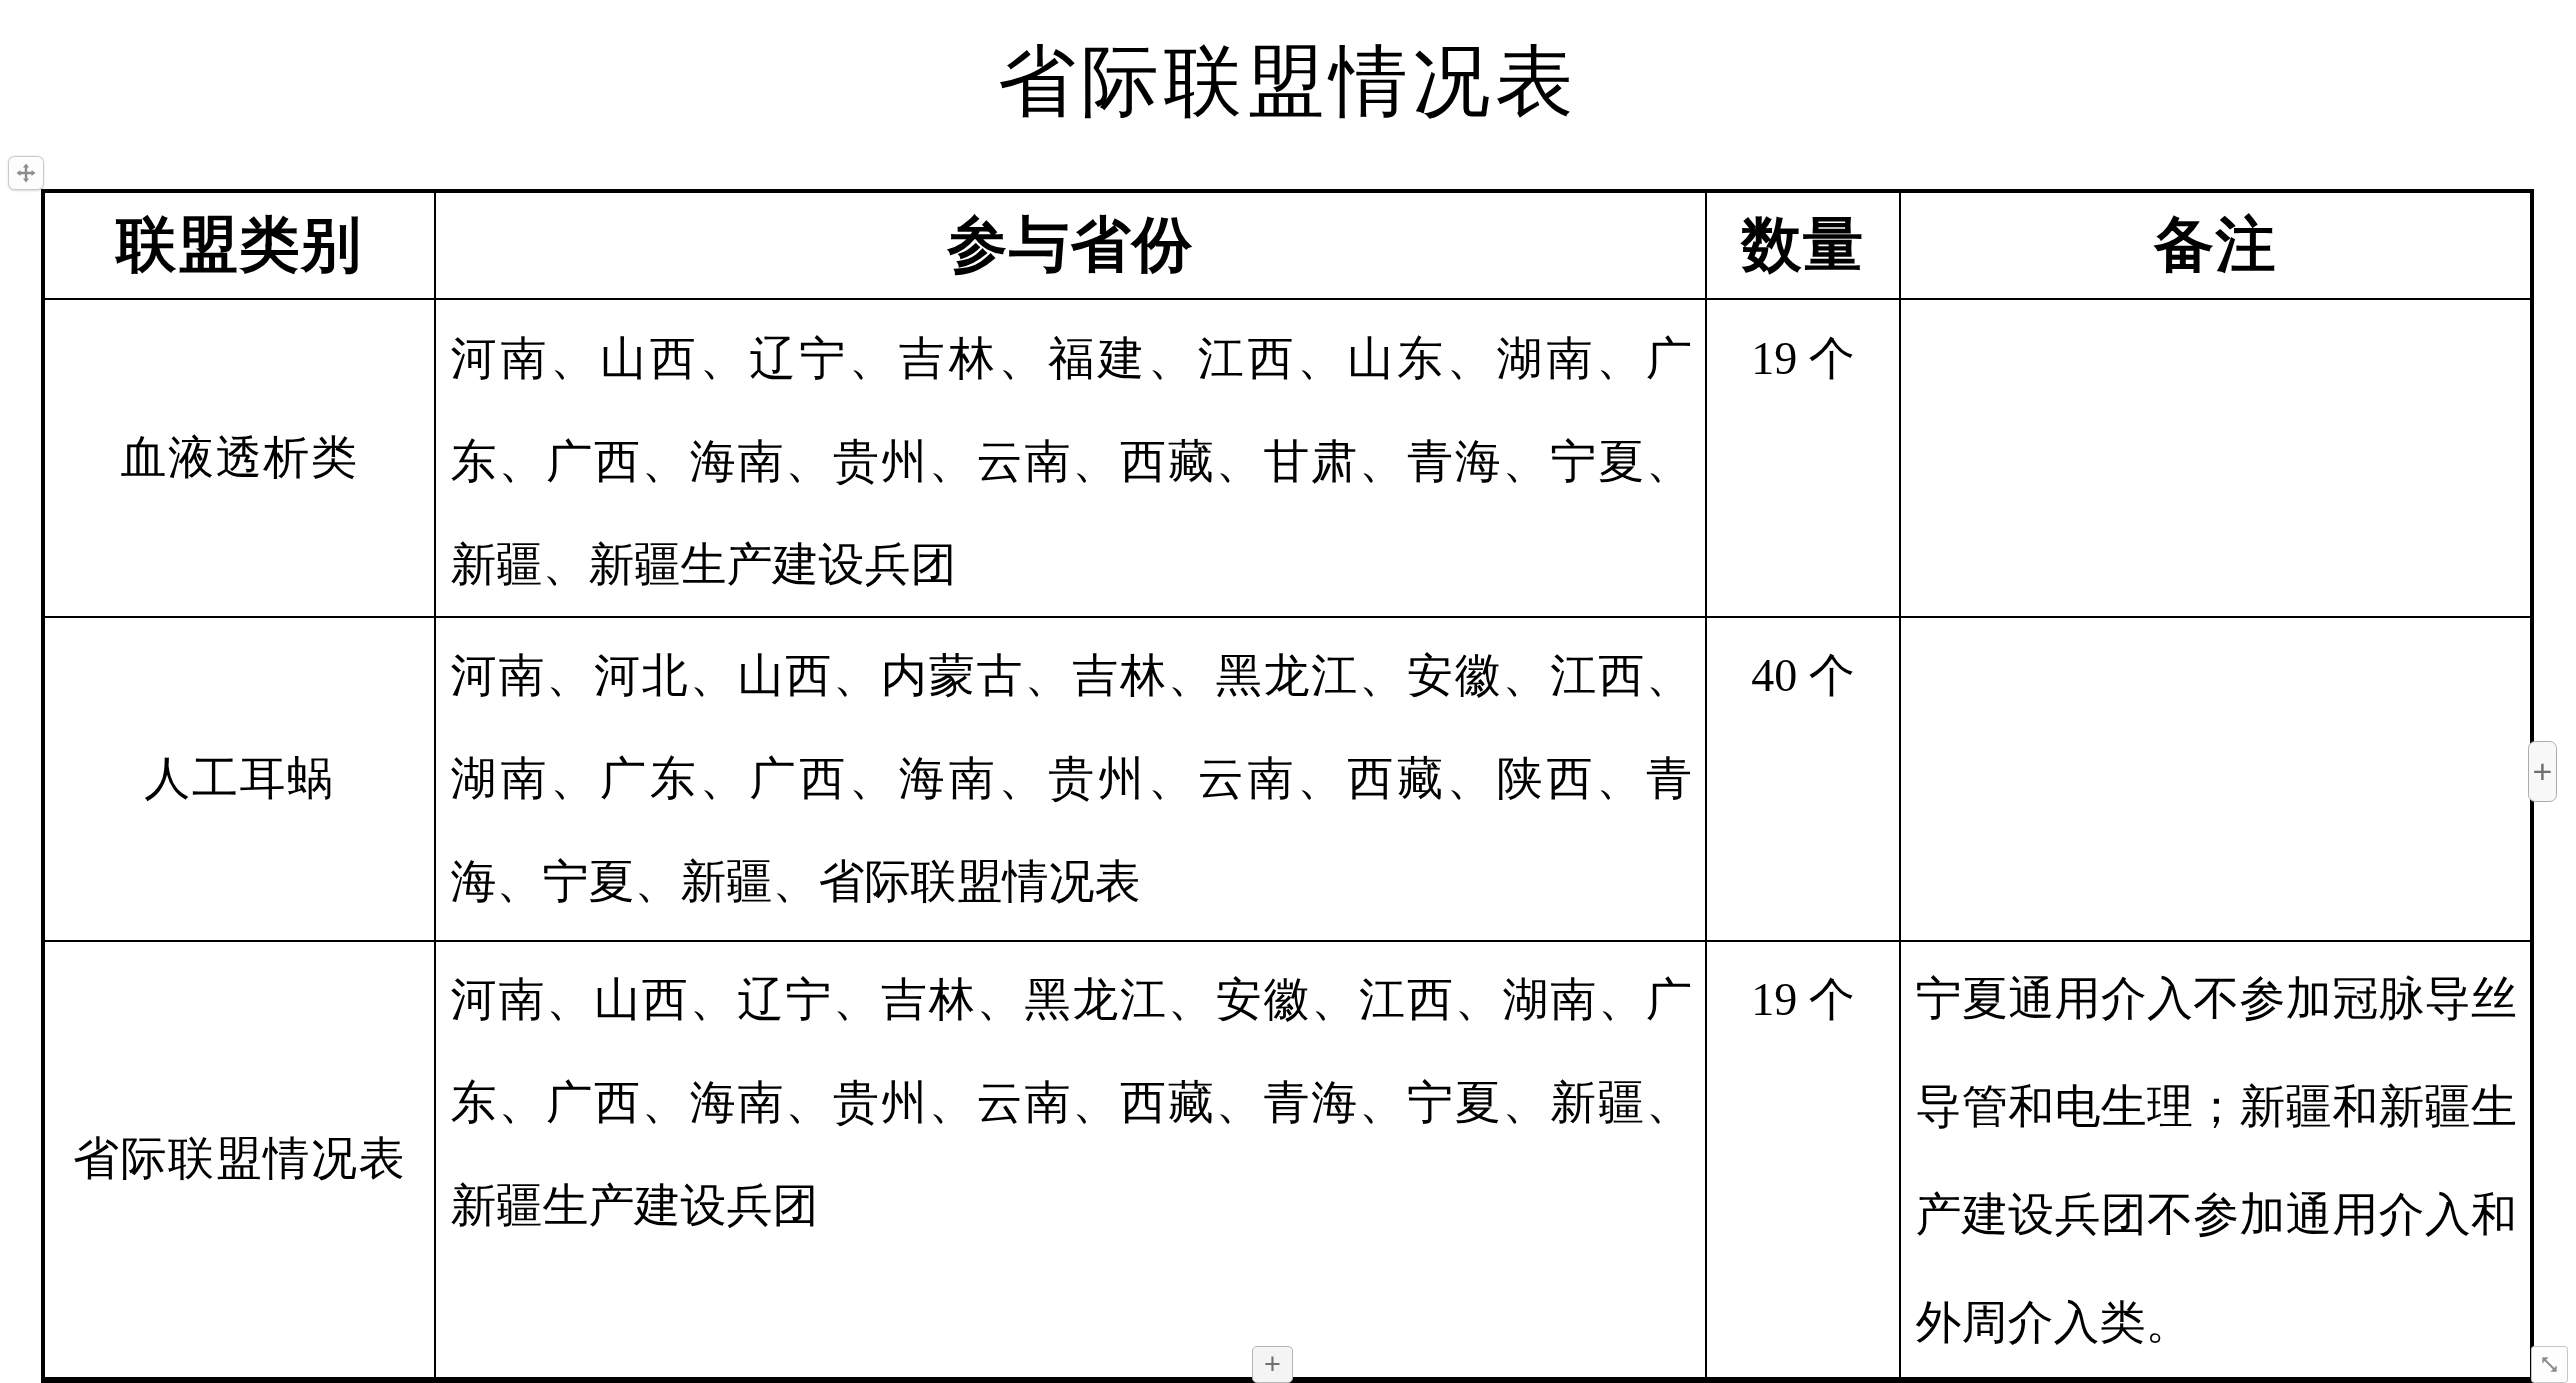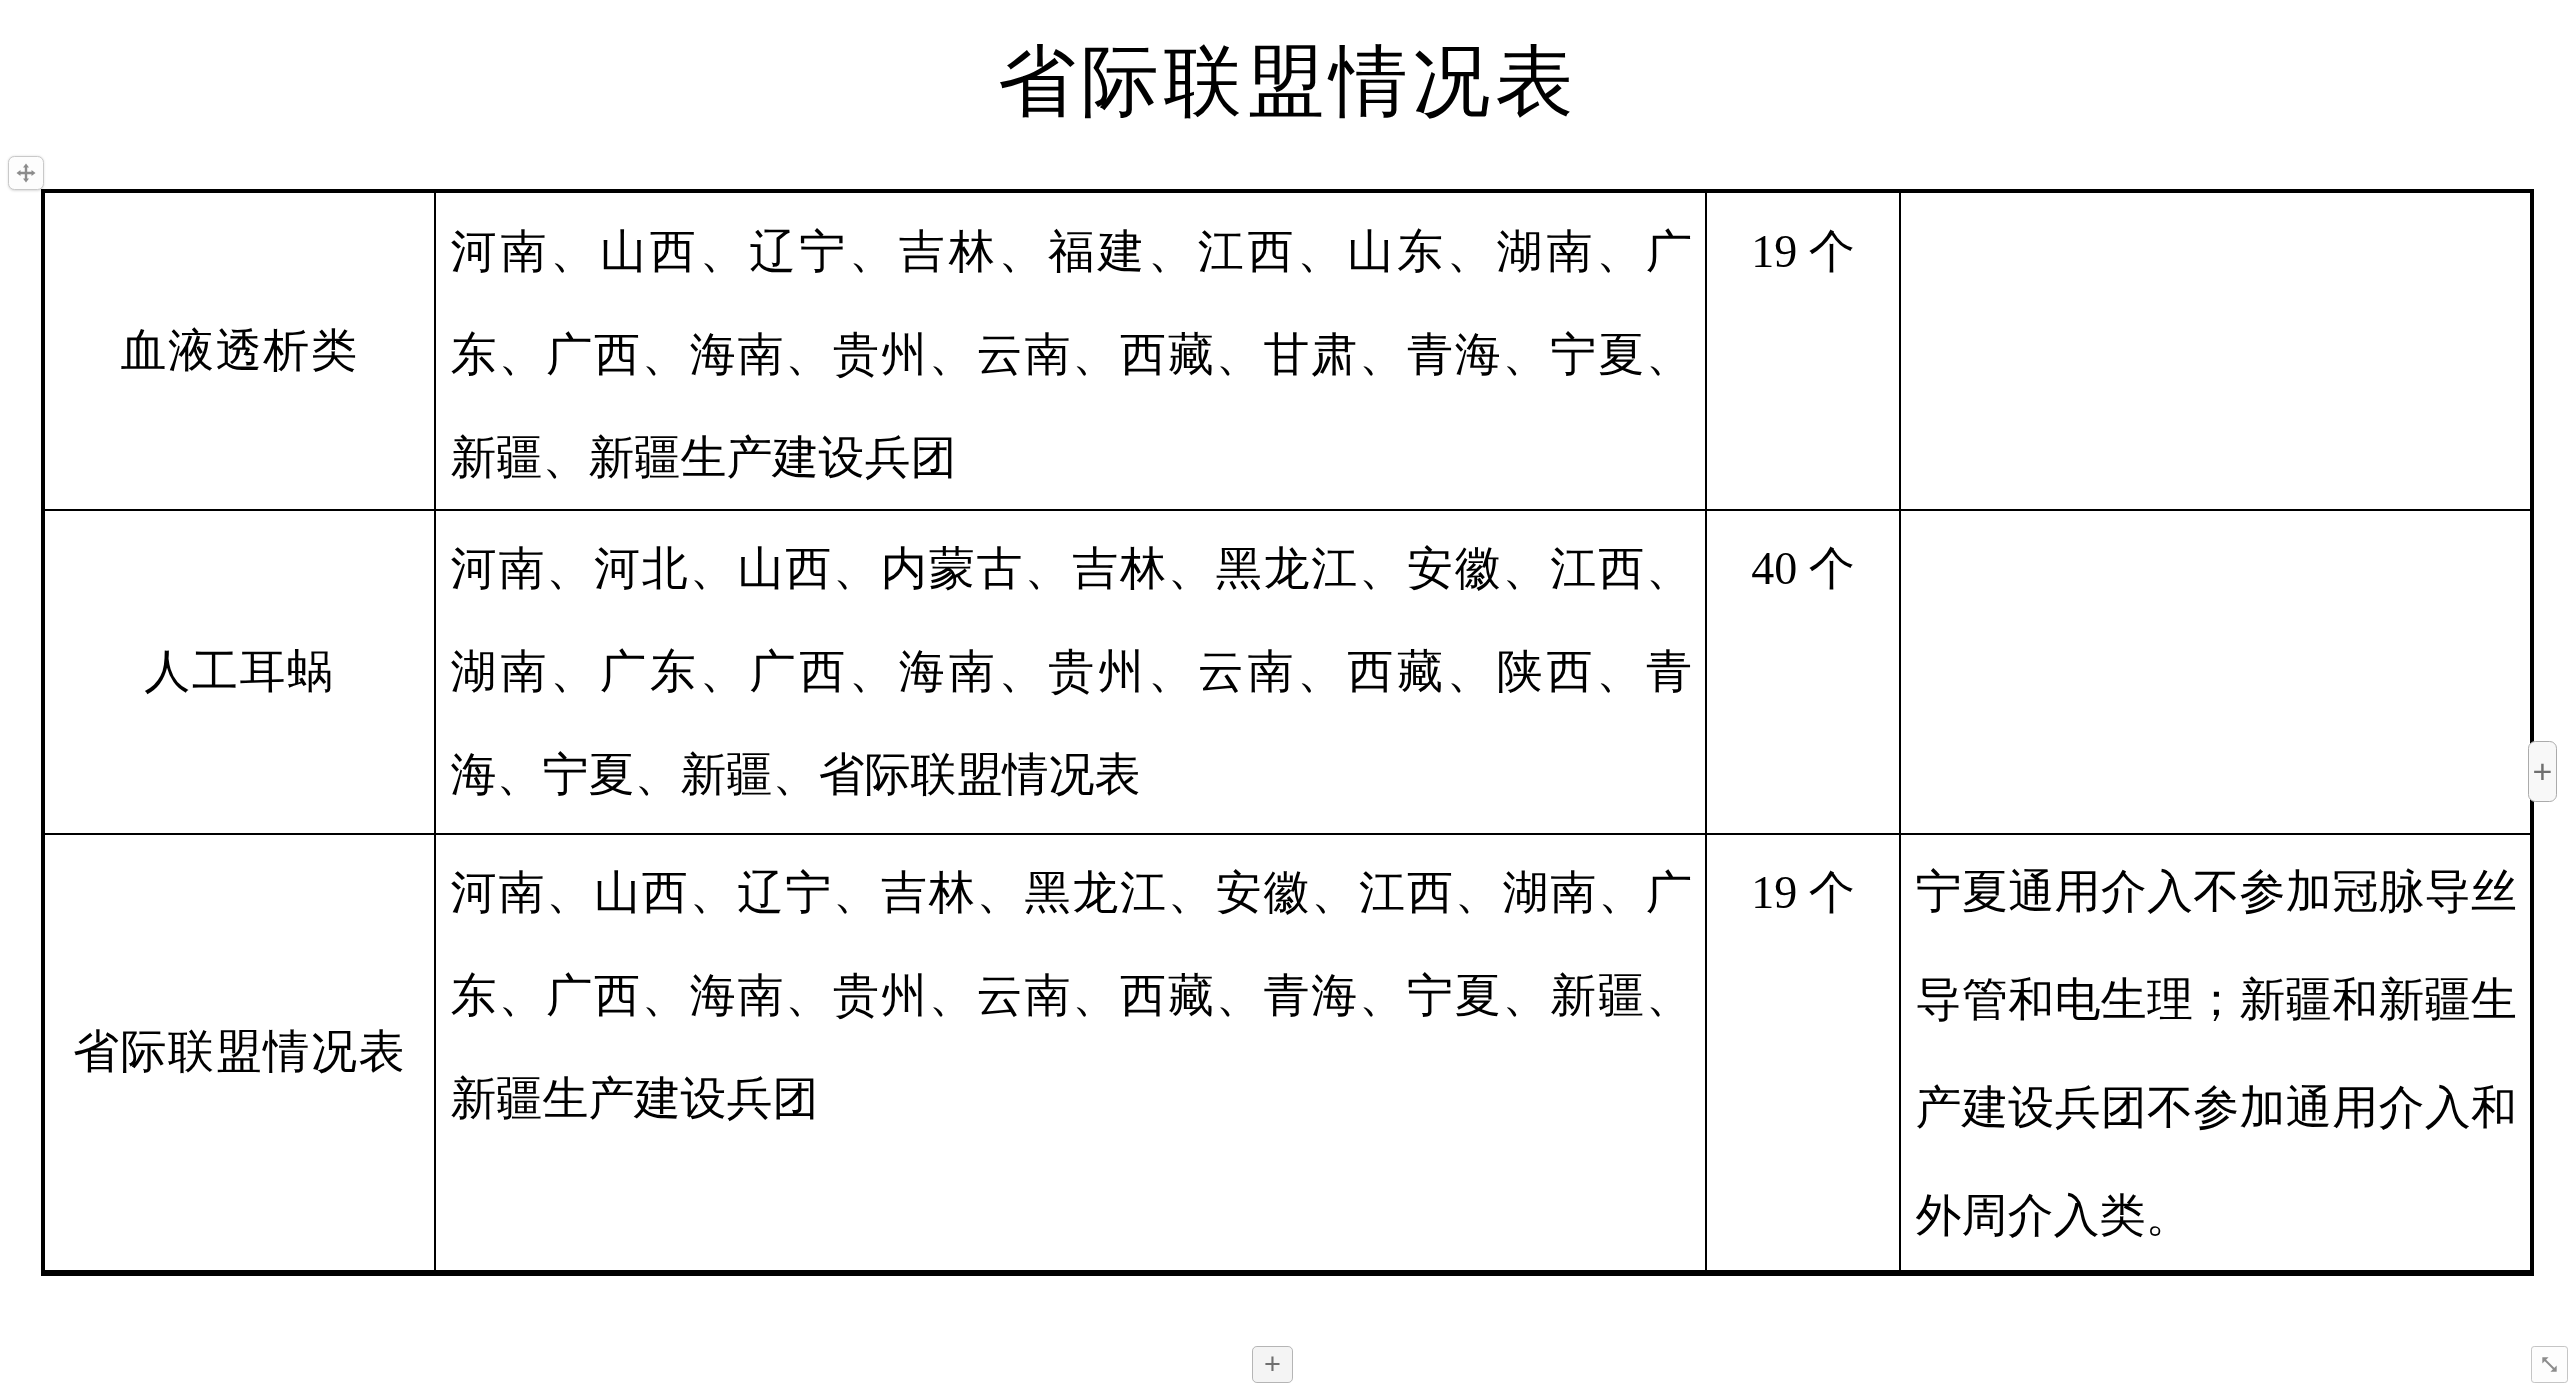--- a/index.html
+++ b/index.html
@@ -94,20 +94,26 @@
 </div>
 
 <table class="alliance">
   <colgroup>
       <col class="c1">
       <col class="c2">
       <col class="c3">
       <col class="c4">
     </colgroup>
   <tbody>
+    <tr class="r-hdr">
+      <th>联盟类别</th>
+      <th>参与省份</th>
+      <th>数量</th>
+      <th>备注</th>
+    </tr>
     <tr class="r1">
       <td class="cat">血液透析类</td>
       <td class="prov">河南、山西、辽宁、吉林、福建、江西、山东、湖南、广东、广西、海南、贵州、云南、西藏、甘肃、青海、宁夏、新疆、新疆生产建设兵团</td>
       <td class="qty">19 个</td>
       <td class="rem"></td>
     </tr>
     <tr class="r2">
       <td class="cat">人工耳蜗</td>
       <td class="prov">河南、河北、山西、内蒙古、吉林、黑龙江、安徽、江西、湖南、广东、广西、海南、贵州、云南、西藏、陕西、青海、宁夏、新疆、省际联盟情况表</td>
       <td class="qty">40 个</td>

